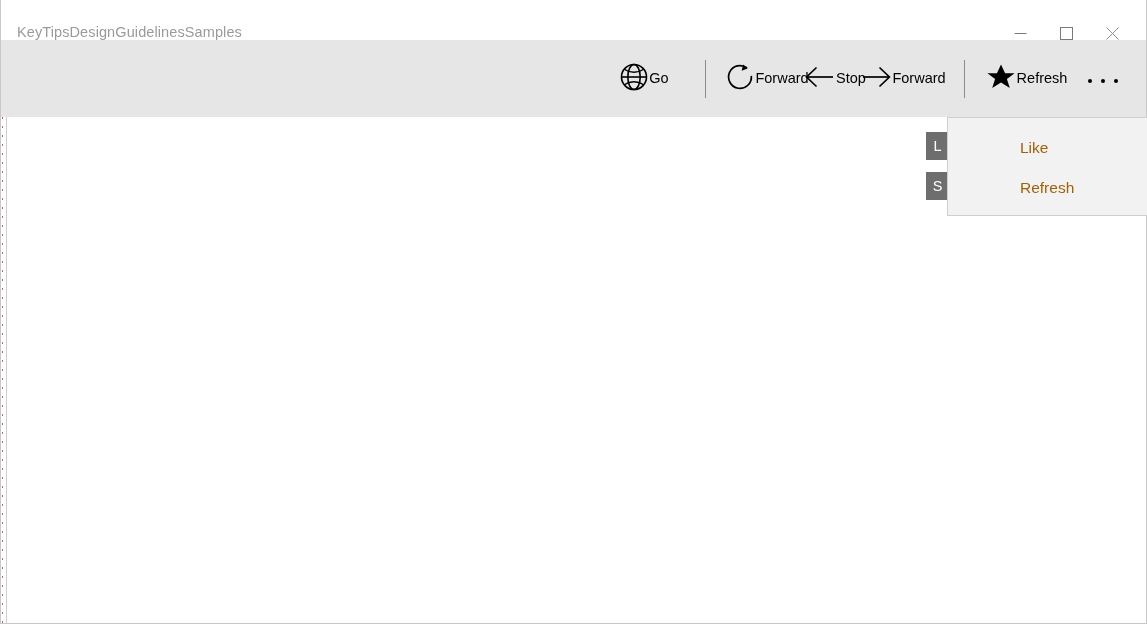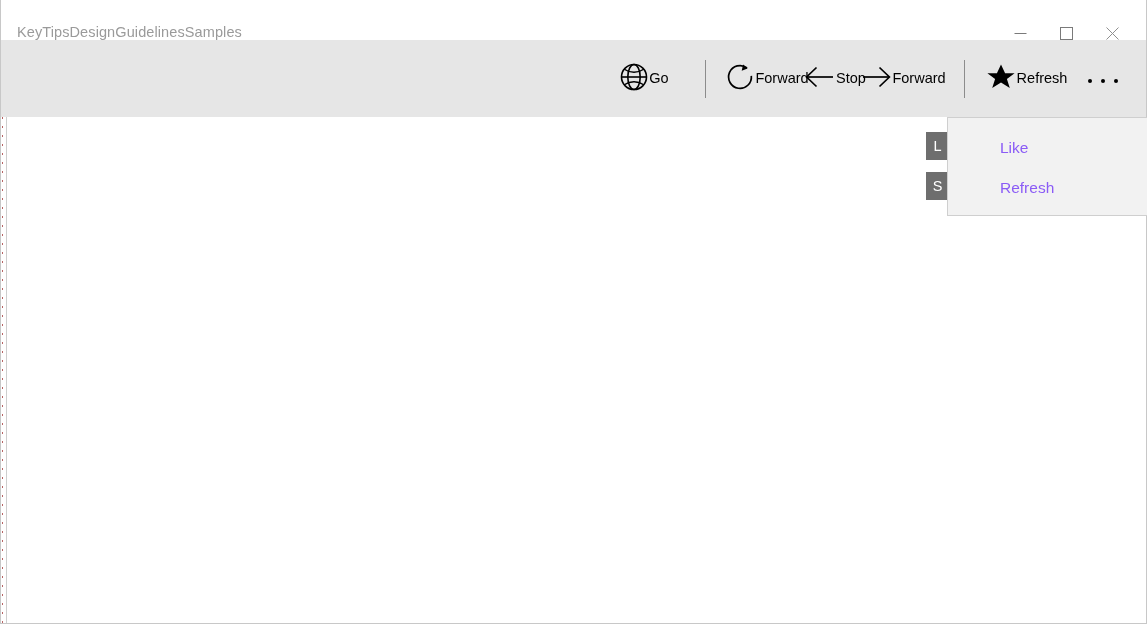--- a/index.html
+++ b/index.html
@@ -197,23 +197,23 @@
     z-index: 8;
     display: flex;
     flex-direction: column;
     justify-content: center;
     padding-top: 3px;
   }
   .menu-item {
     height: 40px;
     display: flex;
     align-items: center;
-    padding-left: 52px;
+    padding-left: 72px;
     font-size: 15.5px;
-    color: #8b5cf6;
+    color: #a16207;
     background: transparent;
     border: none;
     cursor: default;
     white-space: nowrap;
   }
 </style>
 </head>
 <body>
 
 <div id="app-window">

